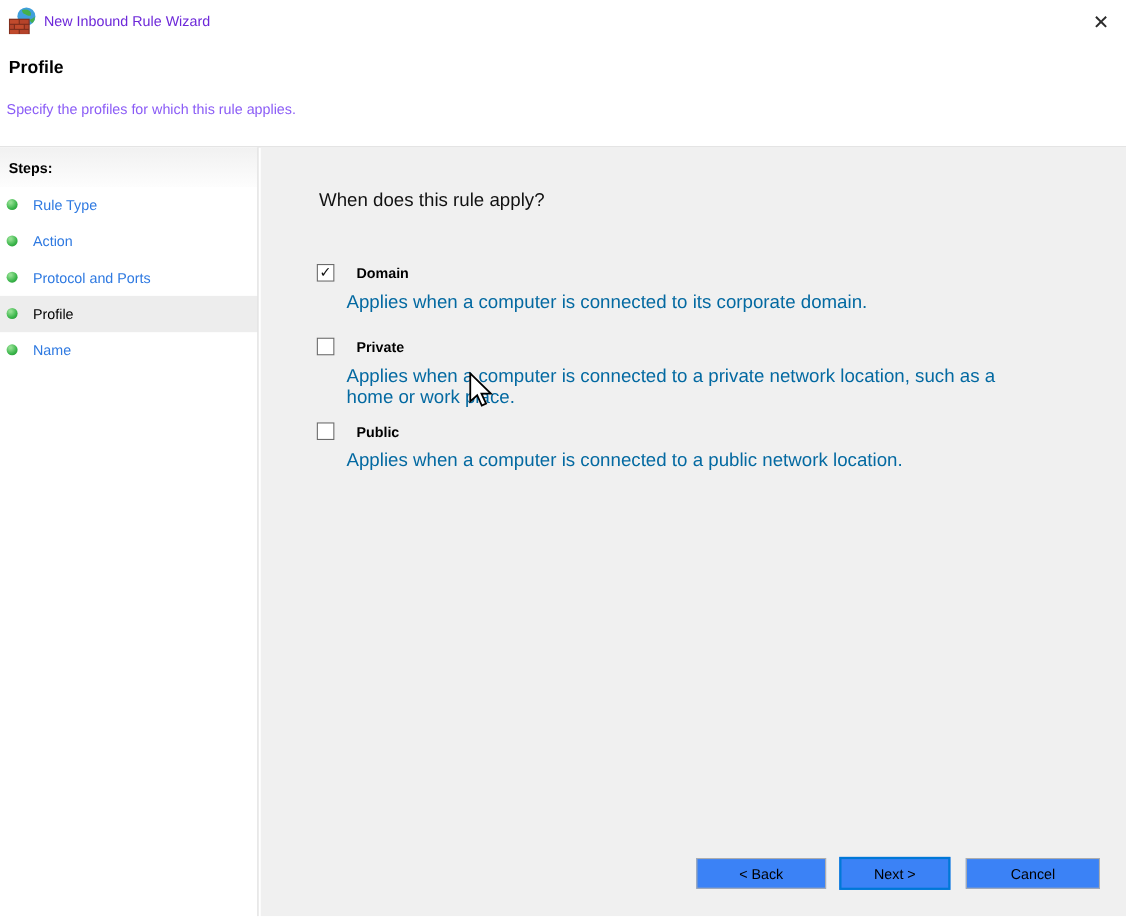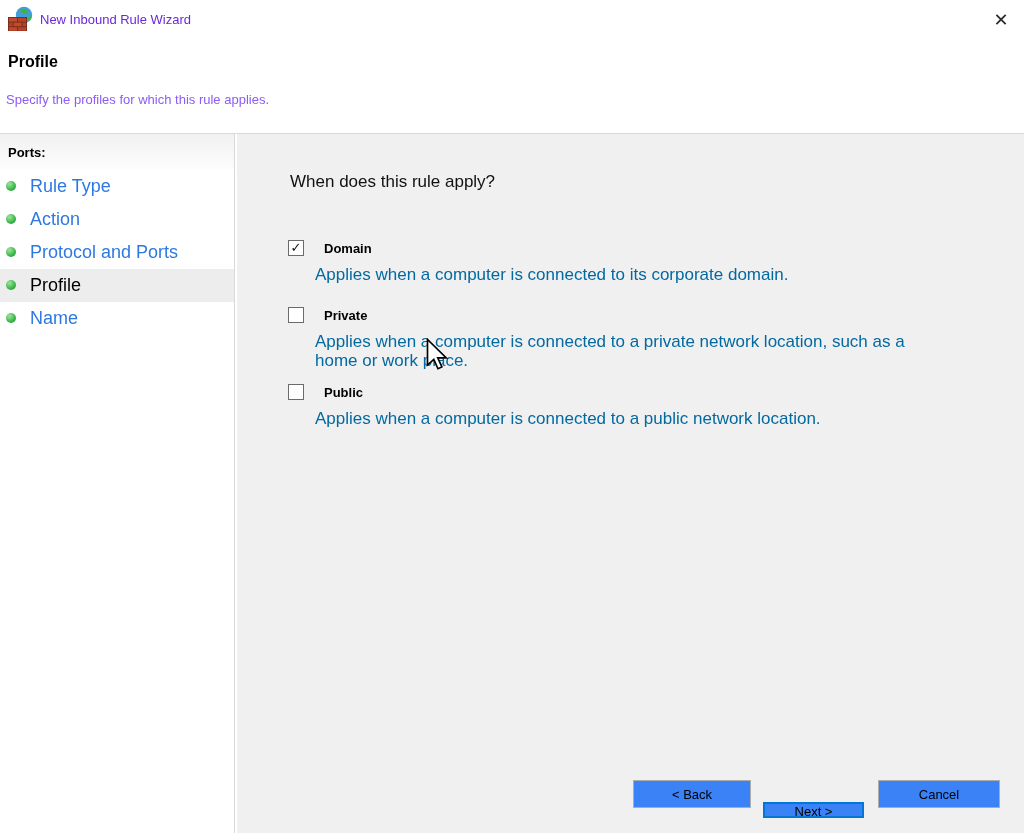--- a/index.html
+++ b/index.html
@@ -34,21 +34,21 @@
 
   
   .sidebar { position: absolute; top: 134px; left: 0; width: 234px; bottom: 4px; background: #ffffff; }
   .steps-heading {
     height: 36px; padding: 11px 0 0 8px;
     background: linear-gradient(#f1f1f1, #fdfdfd);
     font-size: 13px; font-weight: bold; color: #000;
   }
   .step-item {
     position: relative; height: 33px; display: flex; align-items: center;
-    padding-left: 30px; font-size: 18px; cursor: default; white-space: nowrap;
+    padding-left: 30px; font-size: 13px; cursor: default; white-space: nowrap;
   }
   .step-item .bullet {
     position: absolute; left: 6px; top: 11px; width: 10px; height: 10px; border-radius: 50%;
     background: radial-gradient(circle at 35% 30%, #8fde8f 10%, #3ab54a 60%, #1f8a2e 100%);
   }
   .step-link { color: #2e79e1; }
   .step-current { color: #000; background: #ededed; }
   .divider-v { position: absolute; top: 134px; bottom: 4px; left: 234px; width: 1px; background: #d9d9d9; }
 
   
@@ -74,21 +74,21 @@
   }
 
   
   .btn {
     position: absolute; height: 28px;
     background: #3b82f6; border: 1px solid #adadad;
     font-family: "Liberation Sans", sans-serif; font-size: 13px; color: #000;
     text-align: center; cursor: default;
   }
   .btn-back { left: 633px; top: 780px; width: 118px; }
-  .btn-next { left: 763px; top: 779px; width: 101px; height: 16px; border: 2px solid #0078d7; margin-top: 23px; }
+  .btn-next { left: 763px; top: 779px; width: 101px; height: 30px; border: 2px solid #0078d7; }
   .btn-cancel { left: 878px; top: 780px; width: 122px; }
 
   
   .cursor { position: absolute; left: 426px; top: 338px; width: 24px; height: 36px; pointer-events: none; }
 
   .bottom-strip { position: absolute; left: 0; right: 0; bottom: 0; height: 4px; background: #fff; }
 </style>
 </head>
 <body>
 
@@ -110,21 +110,21 @@
     </svg>
     <span class="title-text">New Inbound Rule Wizard</span>
     <button class="close-btn">✕</button>
   </div>
 
   <div class="page-title">Profile</div>
   <div class="page-subtitle">Specify the profiles for which this rule applies.</div>
   <div class="divider-h"></div>
 
   <div class="sidebar">
-    <div class="steps-heading">Ports:</div>
+    <div class="steps-heading">Steps:</div>
 
     <div class="step-item step-link">
       <span class="bullet"></span>
       <span>Rule Type</span>
     </div>
     <div class="step-item step-link">
       <span class="bullet"></span>
       <span>Action</span>
     </div>
     <div class="step-item step-link">

